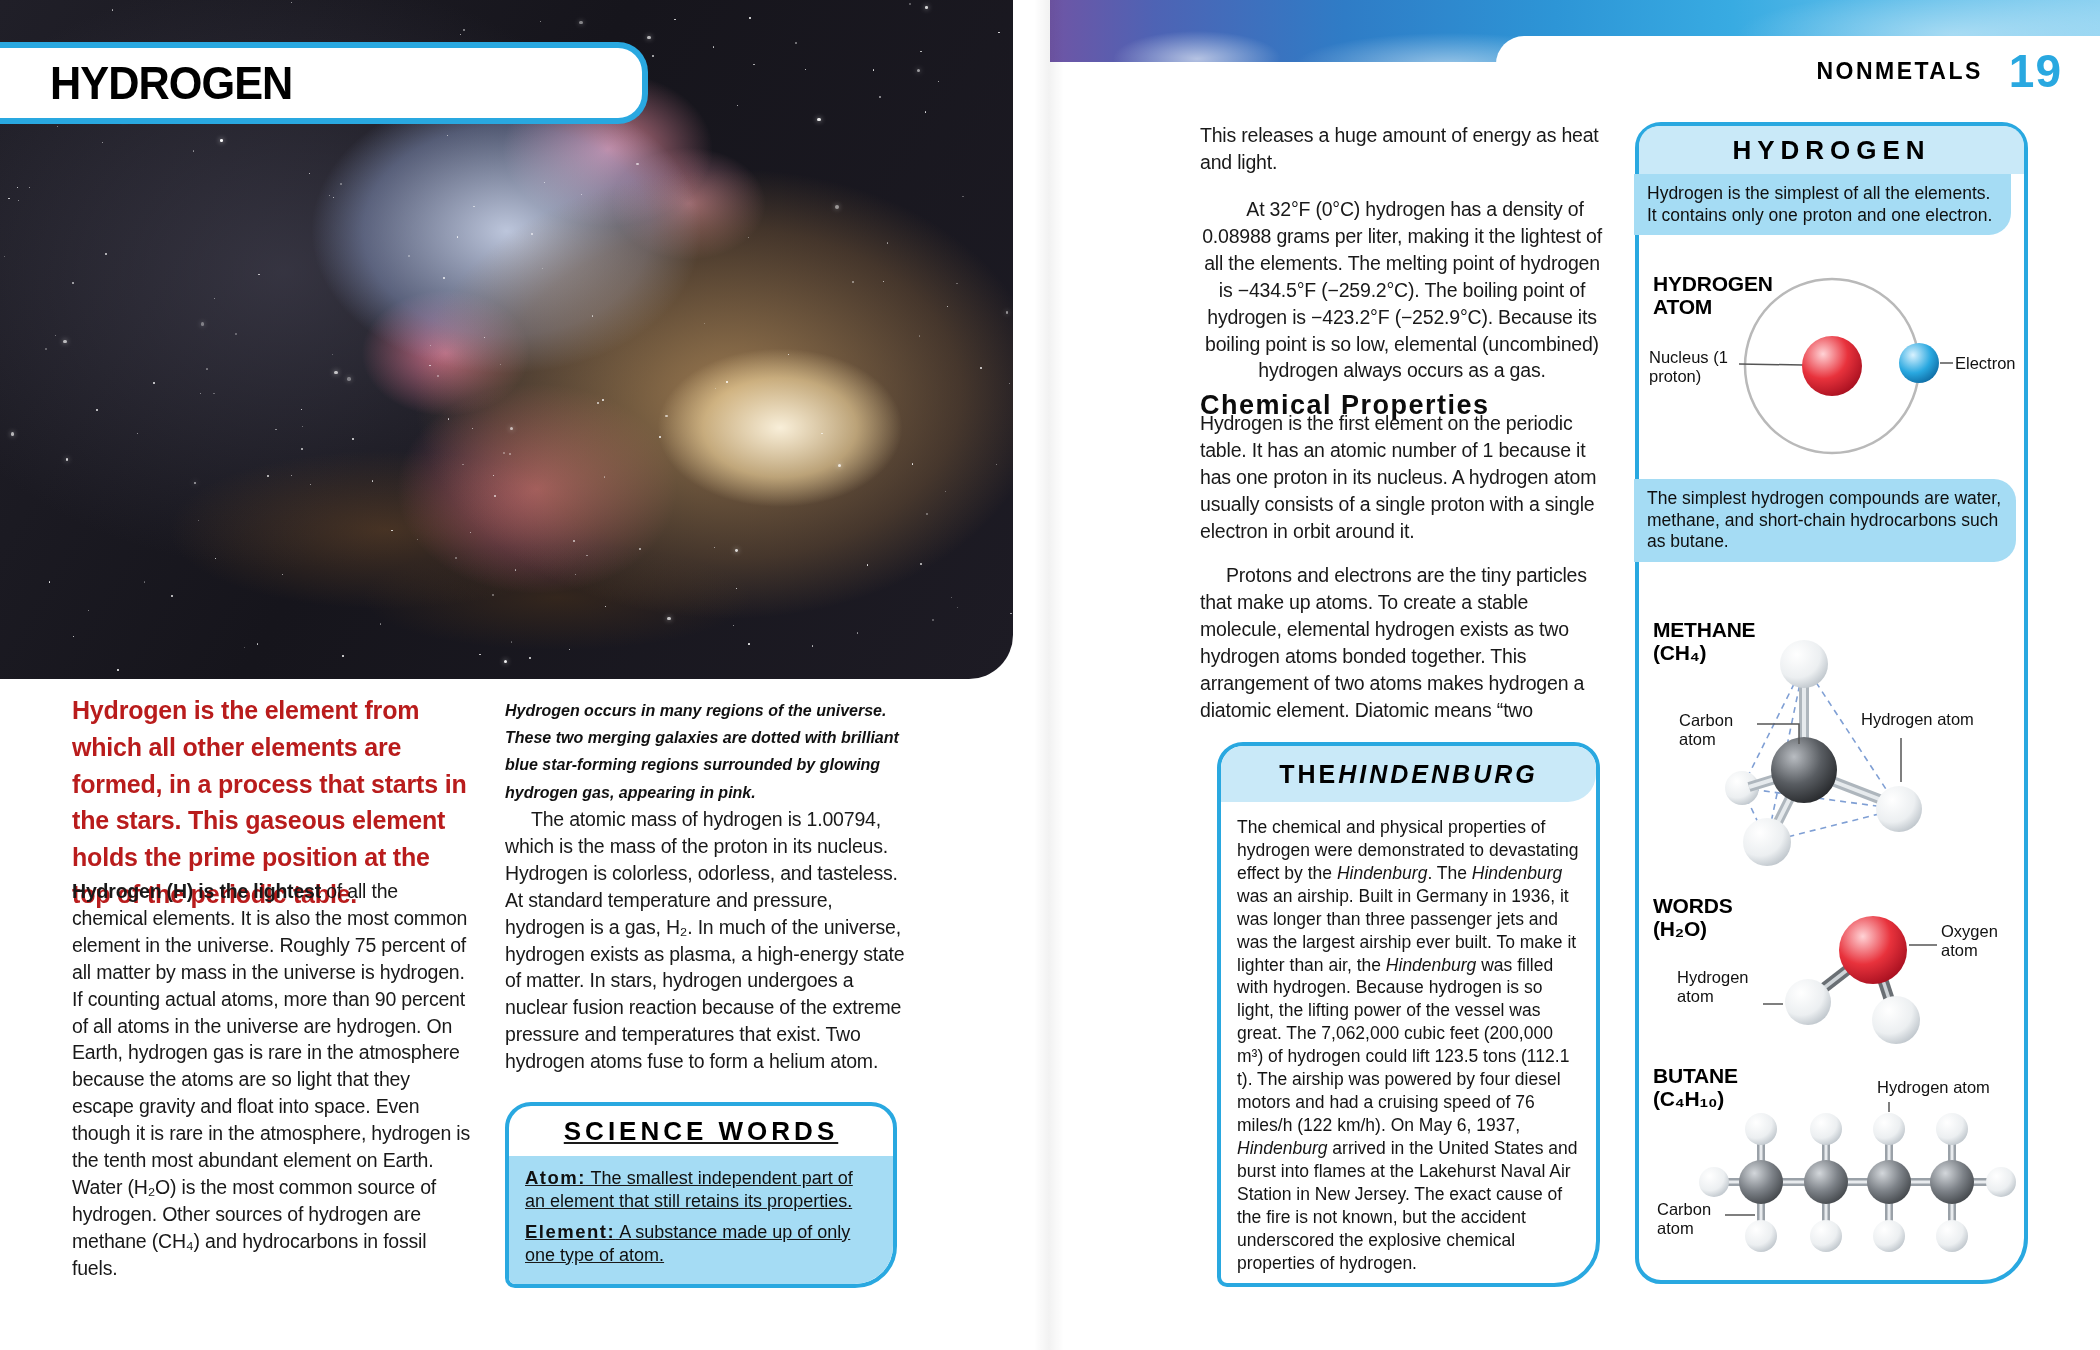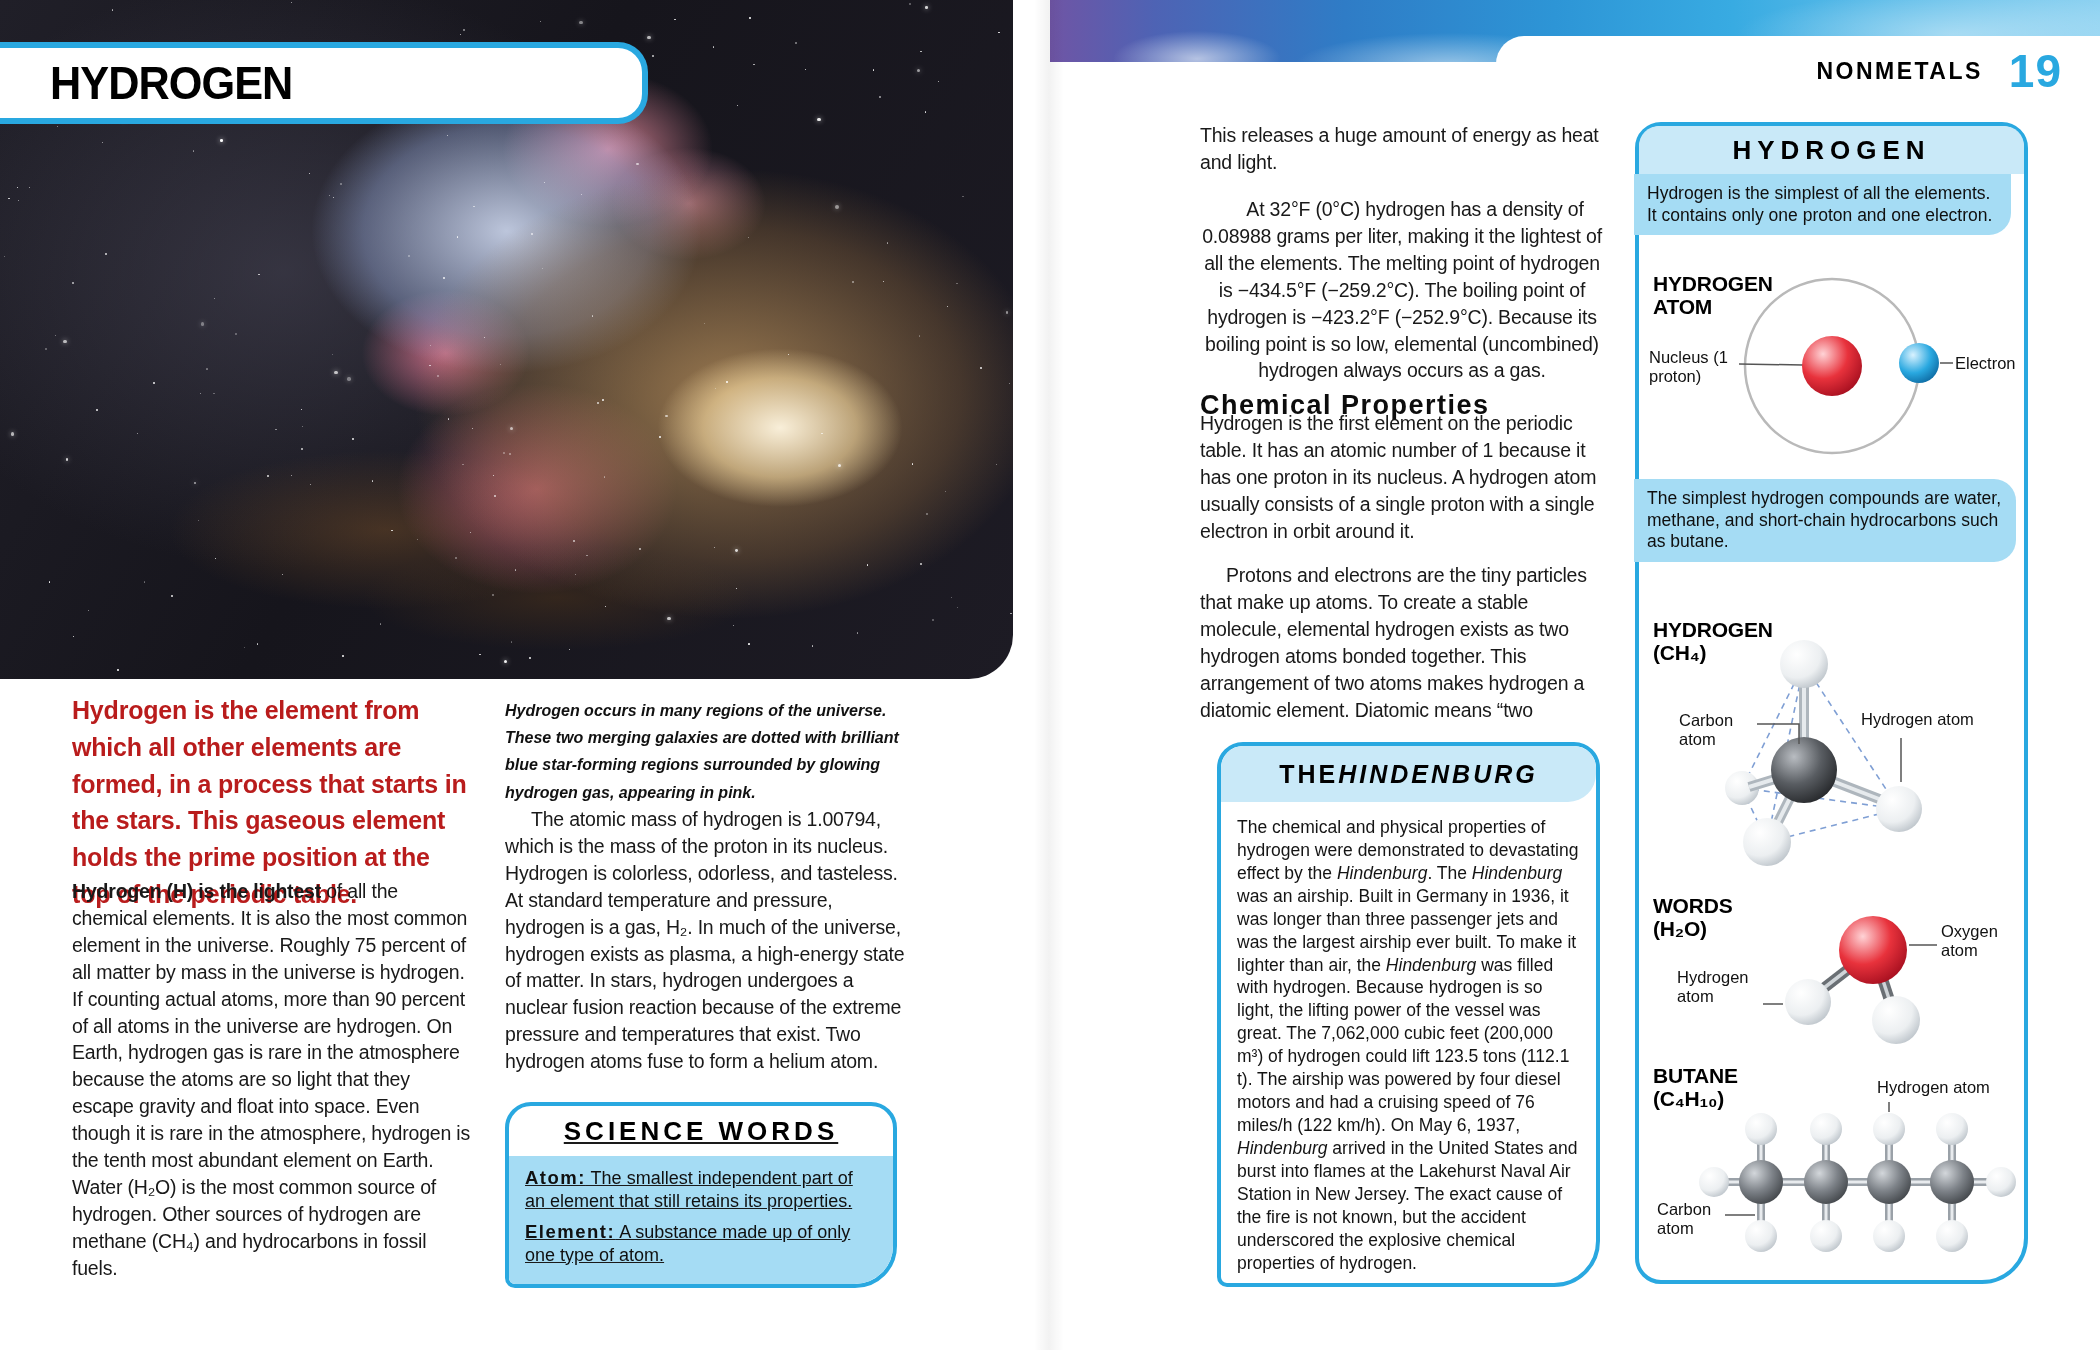--- a/index.html
+++ b/index.html
@@ -428,21 +428,21 @@
       </svg>
 
       <div class="side-head techno">HYDROGEN</div>
       <div class="side-note note1">Hydrogen is the simplest of all the elements. It contains only one proton and one electron.</div>
       <div class="side-note note2">The simplest hydrogen compounds are water, methane, and short-chain hydrocarbons such as butane.</div>
 
       <p class="dgt" style="left:14px;top:146px;width:140px;">HYDROGEN ATOM</p>
       <p class="dlbl" style="left:10px;top:222px;width:92px;">Nucleus (1 proton)</p>
       <p class="dlbl" style="left:316px;top:228px;width:66px;">Electron</p>
 
-      <p class="dgt" style="left:14px;top:492px;width:112px;">HYDROGEN (CH₄)</p>
+      <p class="dgt" style="left:14px;top:492px;width:112px;">METHANE (CH₄)</p>
       <p class="dlbl" style="left:40px;top:585px;width:78px;">Carbon atom</p>
       <p class="dlbl nowrap" style="left:222px;top:584px;">Hydrogen atom</p>
 
       <p class="dgt" style="left:14px;top:768px;width:100px;">WORDS (H₂O)</p>
       <p class="dlbl" style="left:38px;top:842px;width:85px;">Hydrogen atom</p>
       <p class="dlbl" style="left:302px;top:796px;width:72px;">Oxygen atom</p>
 
       <p class="dgt" style="left:14px;top:938px;width:122px;">BUTANE (C₄H₁₀)</p>
       <p class="dlbl nowrap" style="left:238px;top:952px;">Hydrogen atom</p>
       <p class="dlbl" style="left:18px;top:1074px;width:78px;">Carbon atom</p>

